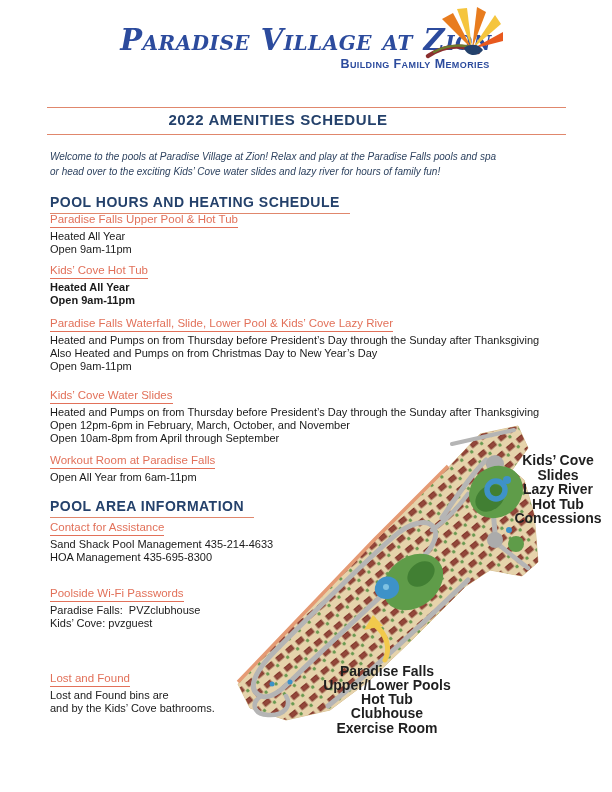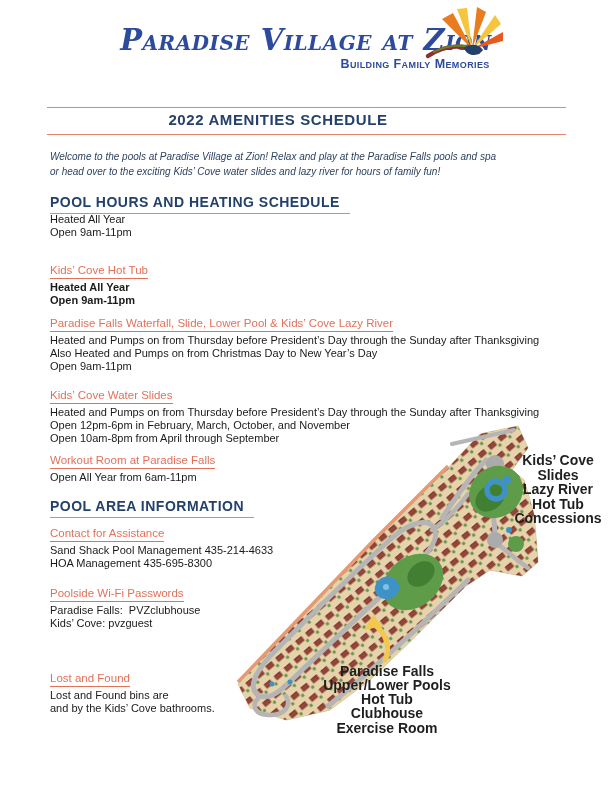--- a/index.html
+++ b/index.html
@@ -31,21 +31,21 @@
       letter-spacing:.5px;border-bottom:1.5px solid #e0876c;padding:0 10px 3px 0;}
   .h1a{top:194px;} .h1b{top:498px;}
 
   
   .item{position:absolute;left:50px;font-size:11px;line-height:13px;color:#1a1a1a;}
   .item .sub{color:#e2715a;font-size:11.5px;line-height:12px;display:table;
              border-bottom:1px solid #e2715a;padding-bottom:1.5px;margin-bottom:2px;}
   .item .line{white-space:pre-wrap;}
   .item .b{font-weight:700;}
   .i0{top:213px;} .i1{top:264px;} .i2{top:317px;} .i3{top:389px;} .i4{top:454px;}
-  .i5{top:521px;margin-top:6px;} .i6{top:587px;} .i7{top:640px;margin-top:32px;}
+  .i5{top:521px;} .i6{top:587px;} .i7{top:640px;margin-top:32px;}
 
   
   .map{position:absolute;left:228px;top:422px;width:384px;height:326px;}
   .map text{font-family:"Liberation Sans",sans-serif;font-size:14px;font-weight:700;fill:#1f1f1f;}
 </style>
 </head>
 <body>
 
 <div class="page">
 
@@ -73,20 +73,21 @@
   <div class="rule rule2"></div>
 
   <div class="intro">
     <div>Welcome to the pools at Paradise Village at Zion! Relax and play at the Paradise Falls pools and spa</div>
     <div>or head over to the exciting Kids’ Cove water slides and lazy river for hours of family fun!</div>
   </div>
 
   <div class="h1 h1a">POOL HOURS AND HEATING SCHEDULE</div>
 
   <div class="item i0">
+    <div class="sub">Paradise Falls Upper Pool &amp; Hot Tub</div>
     <div class="line">Heated All Year</div>
     <div class="line">Open 9am-11pm</div>
   </div>
 
   <div class="item i1">
     <div class="sub">Kids’ Cove Hot Tub</div>
     <div class="line b">Heated All Year</div>
     <div class="line b">Open 9am-11pm</div>
   </div>
 

